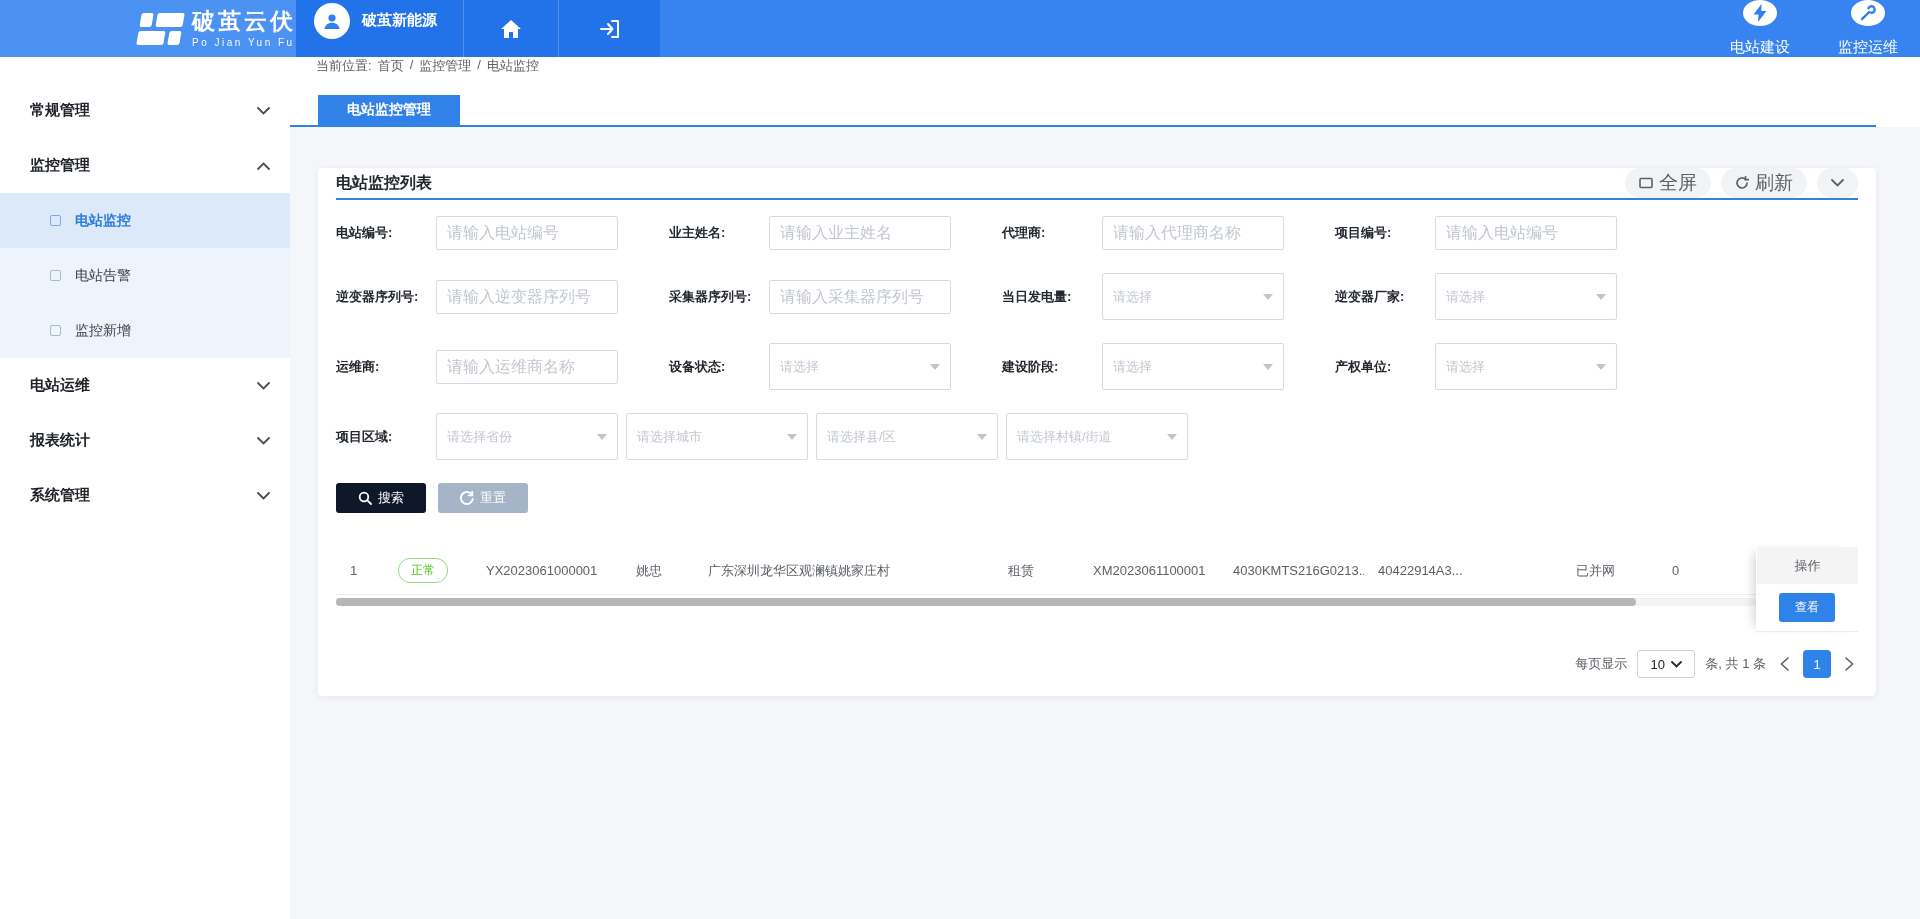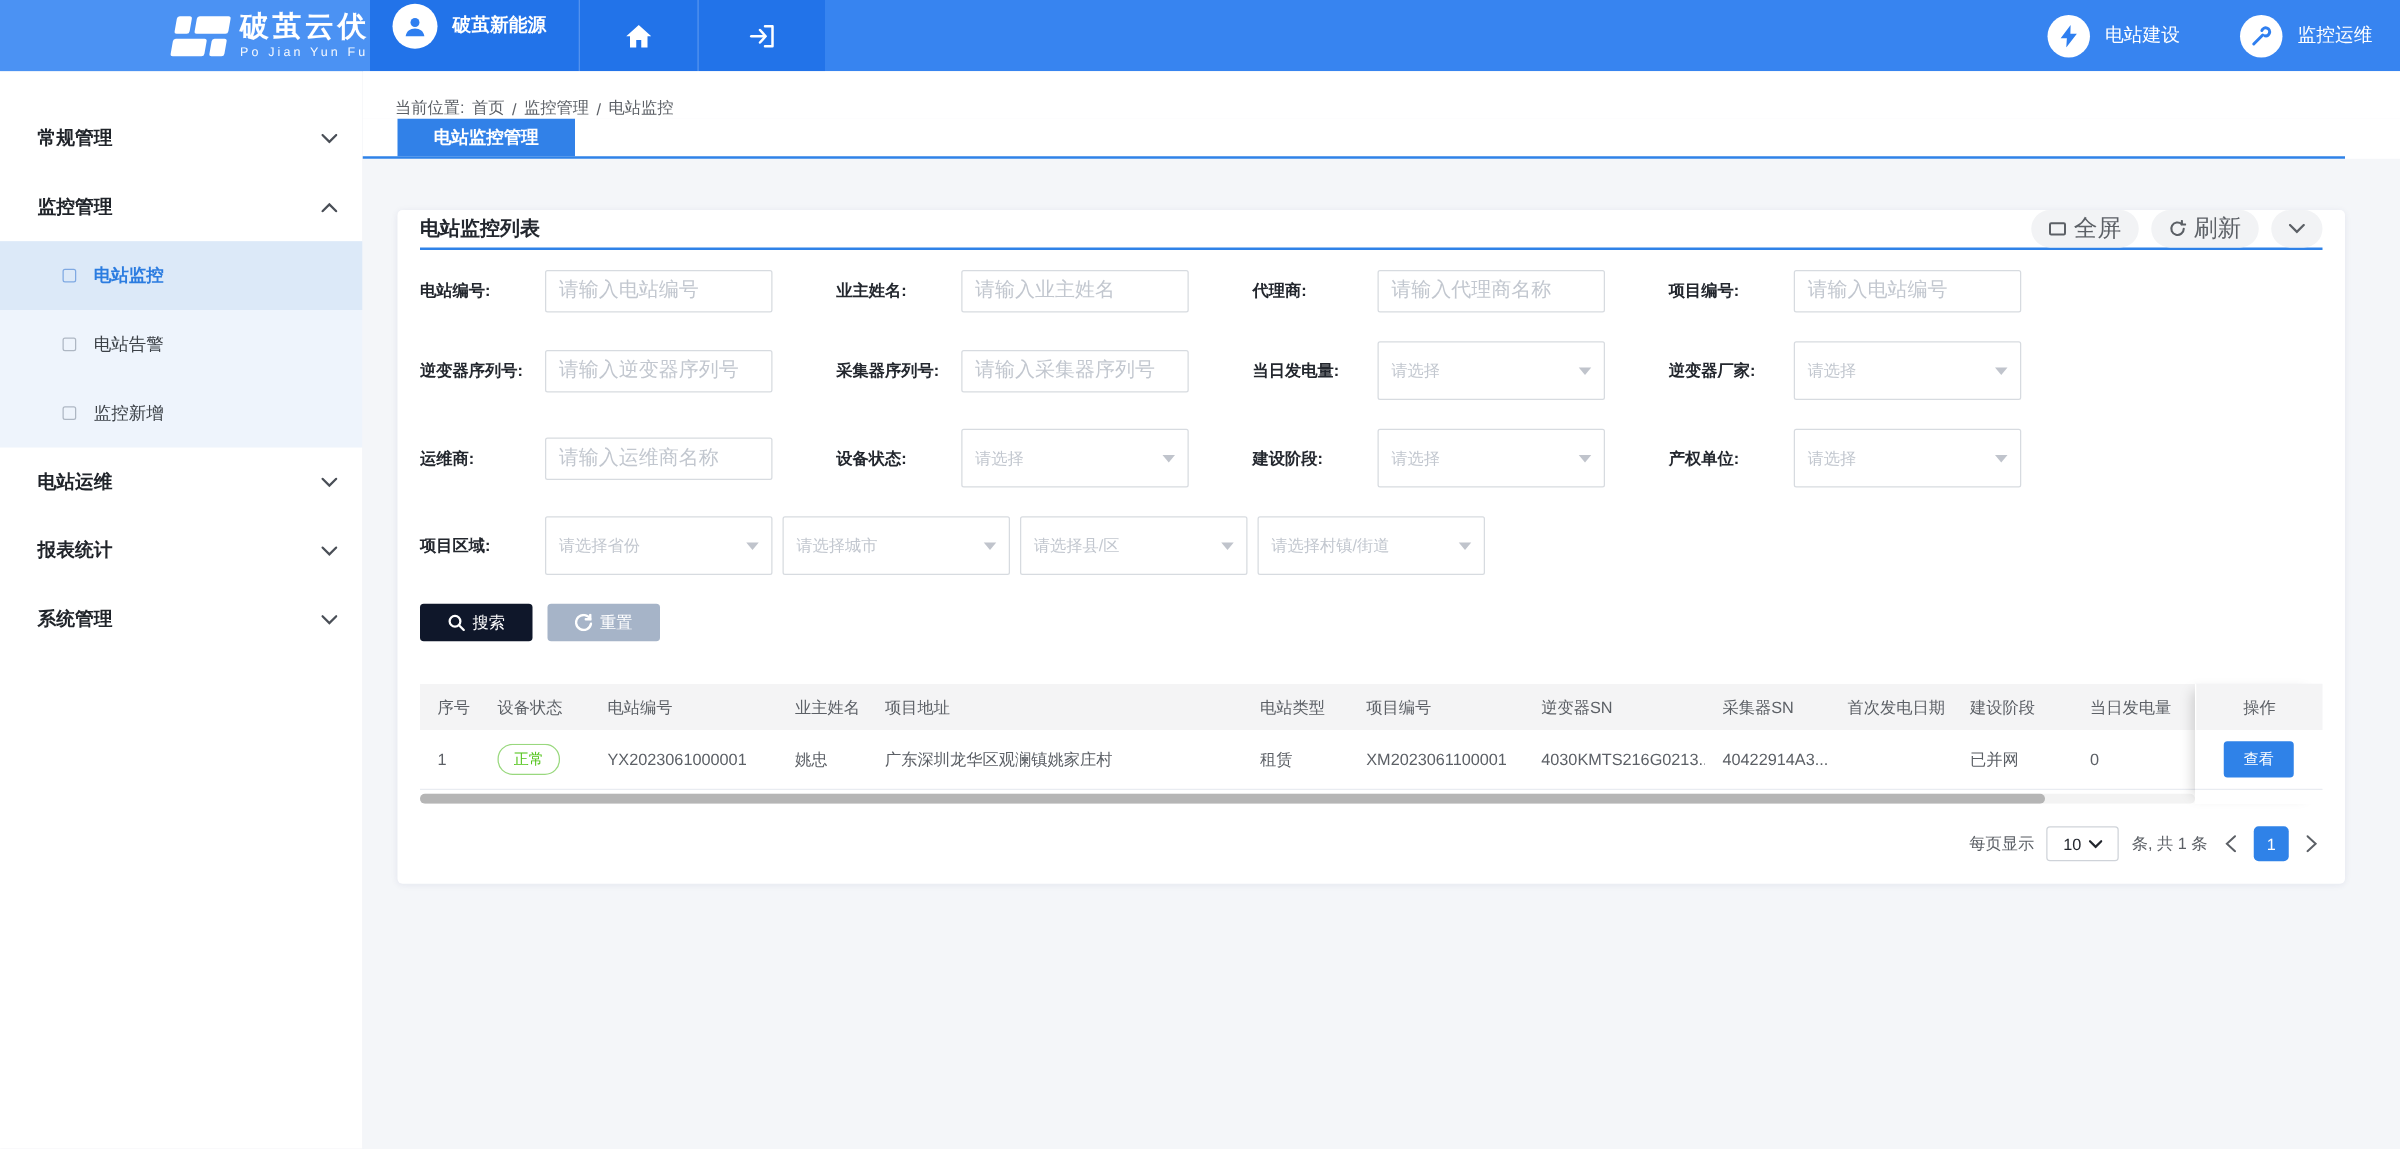--- a/index.html
+++ b/index.html
@@ -23,40 +23,40 @@
   .lm-lg { width:27px; height:14px; background:#fff; border-radius:2px; }
   .logo-title { font-size:23px; font-weight:bold; letter-spacing:3px; line-height:1.1; }
   .logo-sub { font-size:10px; letter-spacing:2.5px; margin-top:2px; opacity:.95; }
   .seg-dark { background:#2273e9; }
   .seg-user { padding:0 26px 16px 18px; gap:12px; }
   .avatar { width:36px; height:36px; border-radius:50%; background:#fff; display:flex; align-items:center; justify-content:center; }
   .company { font-size:15px; font-weight:bold; }
   .seg-home { width:95px; justify-content:center; border-left:1px solid rgba(255,255,255,.22); }
   .seg-exit { width:102px; justify-content:center; border-left:1px solid rgba(255,255,255,.22); }
   .tb-spacer { flex:1; }
-  .tb-nav { display:flex; align-items:center; gap:12px; margin-right:48px; cursor:pointer; }
+  .tb-nav { display:flex; align-items:center; gap:12px; margin-right:48px; cursor:pointer;flex-direction:column; }
   .tb-nav.last { margin-right:22px; }
   .nav-circle { width:34px; height:34px; border-radius:50%; background:#fff; display:flex; align-items:center; justify-content:center; }
   .tb-nav .lbl { font-size:15px; }
 
   
   .main { display:flex; height:862px; }
   .sidebar { width:290px; background:#fff; padding-top:26px; flex-shrink:0; box-shadow:1px 0 0 rgba(0,0,0,.03); }
   .sd-item { height:55px; display:flex; align-items:center; padding:0 20px 0 30px; font-size:15px; font-weight:bold; color:#20242a; cursor:pointer; }
   .sd-item .lbl { flex:1; }
   .chev { color:#4a4f57; }
   .chev.up svg { transform:rotate(180deg); }
   .submenu { background:#eef4fc; }
   .sm-item { height:55px; display:flex; align-items:center; padding-left:50px; gap:14px; font-size:14px; color:#3c4147; cursor:pointer; }
   .sm-item.active { background:#dce9f8; color:#2b7ce0; font-weight:bold; }
   .sq { width:11px; height:11px; border:1px solid #aeb7c3; border-radius:2px; flex-shrink:0; }
   .sm-item.active .sq { border-color:#7fa9e2; }
 
   .content { flex:1; display:flex; flex-direction:column; background:#f4f6f9; overflow:hidden; }
-  .breadcrumb { height:38px; background:#fff; display:flex; align-items:flex-end; padding-left:26px; font-size:13px; color:#5c6066; gap:6px; }
+  .breadcrumb { height:38px; background:#fff; display:flex; align-items:flex-start; padding-left:26px; font-size:13px; color:#5c6066; gap:6px; }
   .tabs-row { background:#fff; padding-right:44px; }
   .tabs-inner { border-bottom:2px solid #2f82e8; height:32px; display:flex; }
   .tab-active { margin-left:28px; width:142px; background:#3181e8; color:#fff; font-size:14px; font-weight:bold; display:flex; align-items:center; justify-content:center; cursor:pointer; }
 
   .page-body { flex:1; padding:41px 44px 0 28px; }
   .card { background:#fff; width:1558px; border-radius:4px; box-shadow:0 1px 6px rgba(15,35,95,.07); padding:0 18px 18px; }
   .card-head { height:32px; display:flex; align-items:center; border-bottom:2px solid #2f82e8; }
   .card-title { font-size:16px; font-weight:bold; color:#23272e; flex:1; }
   .chip { height:30px; padding:0 14px; border-radius:15px; background:#f2f3f5; color:#5c6066; font-size:19px; display:flex; align-items:center; gap:6px; margin-left:10px; cursor:pointer; border:none; }
 
@@ -395,34 +395,20 @@
                   <path d="M12.2 4.2 A6 6 0 1 0 12.8 8"></path>
                   <path d="M12.2 0.8 v3.6 h-3.6"></path>
                 </svg>
               </span>
             <span>重置</span>
           </button>
         </div>
 
         <div class="tbl">
           <div class="tbl-main">
-            <div class="trow thead">
-              <div class="tc c1">序号</div>
-              <div class="tc c2">设备状态</div>
-              <div class="tc c3">电站编号</div>
-              <div class="tc c4">业主姓名</div>
-              <div class="tc c5">项目地址</div>
-              <div class="tc c6">电站类型</div>
-              <div class="tc c7">项目编号</div>
-              <div class="tc c8">逆变器SN</div>
-              <div class="tc c9">采集器SN</div>
-              <div class="tc c10">首次发电日期</div>
-              <div class="tc c11">建设阶段</div>
-              <div class="tc c12">当日发电量</div>
-            </div>
             <div class="trow tdata">
               <div class="tc c1">1</div>
               <div class="tc c2"><span class="pill">正常</span></div>
               <div class="tc c3">YX2023061000001</div>
               <div class="tc c4">姚忠</div>
               <div class="tc c5">广东深圳龙华区观澜镇姚家庄村</div>
               <div class="tc c6">租赁</div>
               <div class="tc c7">XM2023061100001</div>
               <div class="tc c8">4030KMTS216G0213...</div>
               <div class="tc c9">40422914A3...</div>

